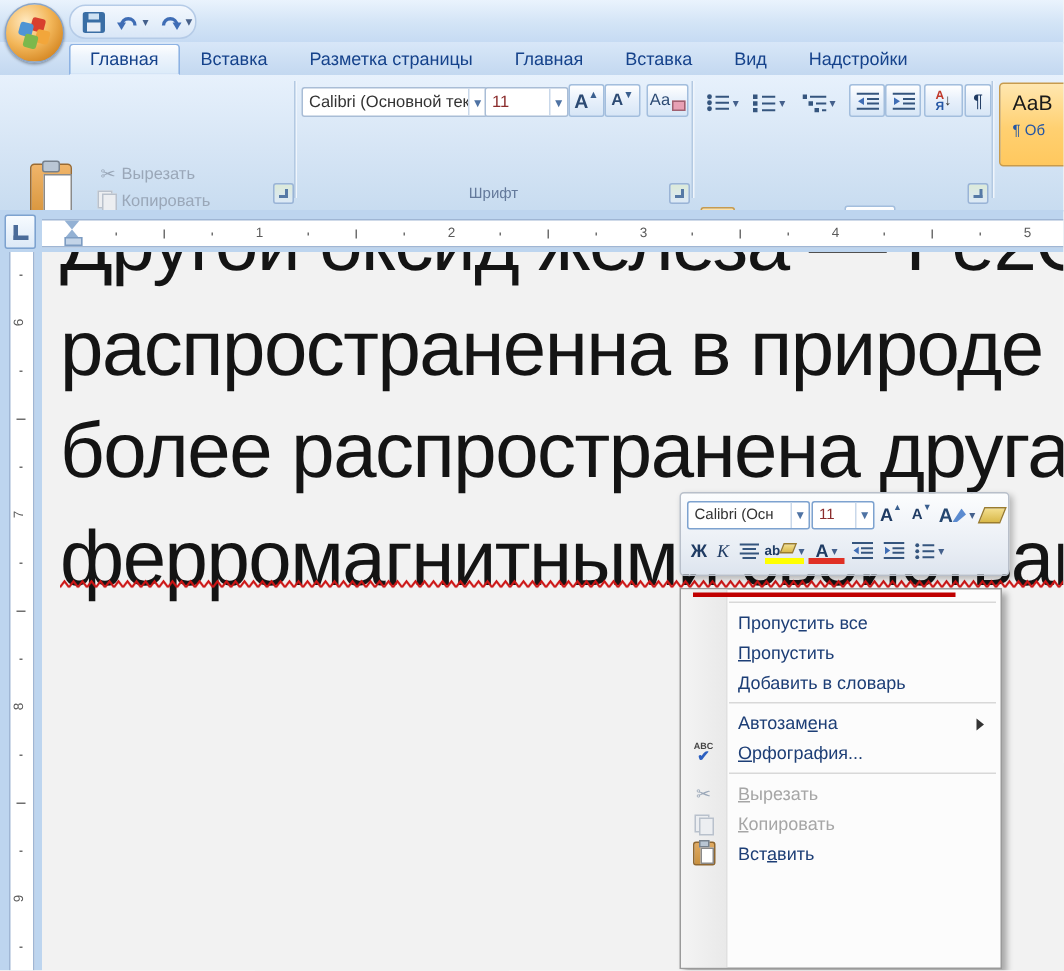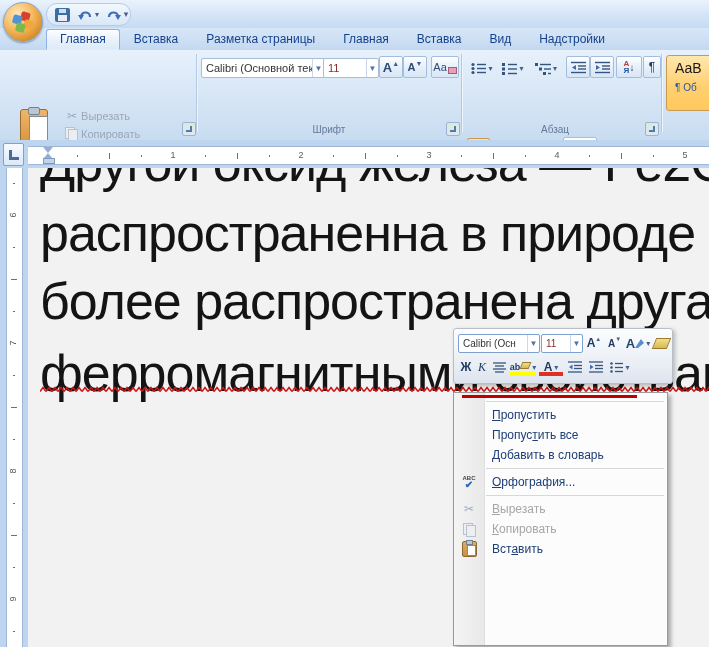--- a/index.html
+++ b/index.html
@@ -392,21 +392,20 @@
       <span class="dd">▾</span>
     </div>
     <div class="btn" style="position:absolute;left:636px;top:87px;width:30px;height:21px;">
       <svg width="14" height="14">
           <rect x="1" y="1" width="12" height="12" fill="none" stroke="#7d8da1" stroke-dasharray="2 1.5"></rect>
           <line x1="7" y1="1" x2="7" y2="13" stroke="#7d8da1" stroke-dasharray="2 1.5"></line>
           <line x1="1" y1="7" x2="13" y2="7" stroke="#7d8da1" stroke-dasharray="2 1.5"></line>
         </svg>
       <span class="dd">▾</span>
     </div>
-    <div class="glabel" style="left:465px;width:180px;">Абзац</div>
     <div class="launcher" style="left:645px;">
         <i></i>
       </div>
     <div class="gsep" style="left:661px;"></div>
 
     <div style="position:absolute;left:666px;top:5px;width:56px;height:56px;border:1px solid #c79b4e;border-radius:3px;
          background:linear-gradient(#ffe7b0,#ffd071 55%,#ffc85e);padding:4px 0 0 8px;box-sizing:border-box;">
       <div style="font-size:14px;color:#1a1a1a;">АаВ</div>
       <div style="font-size:10px;color:#2456a4;margin-top:6px;">¶ Об</div>
     </div>
@@ -574,29 +573,33 @@
         </span>
       </div>
     </div>
 
     <div class="ctxmenu">
       <div class="gutter"></div>
       <div class="mlist">
           <div class="redline"></div>
           <div class="msep"></div>
           <div class="mi">
+            <span>Пропус<u>т</u>ить все</span>
+          </div>
+          <div class="mi">
             <span><u>П</u>ропустить</span>
-          </div>
-          <div class="mi">
-            <span>Пропус<u>т</u>ить все</span>
           </div>
           <div class="mi">
             <span><u>Д</u>обавить в словарь</span>
           </div>
           <div class="msep"></div>
+          <div class="mi">
+            <span>Автозам<u>е</u>на</span>
+            <span class="subarr"></span>
+          </div>
           <div class="mi">
             <span class="micon">
               <span class="abc-ic">ABC<br><span class="chk">✔</span></span>
             </span>
             <span><u>О</u>рфография...</span>
           </div>
           <div class="msep"></div>
           <div class="mi disabled">
             <span class="micon">
               <span class="scis grayed">✂</span>

